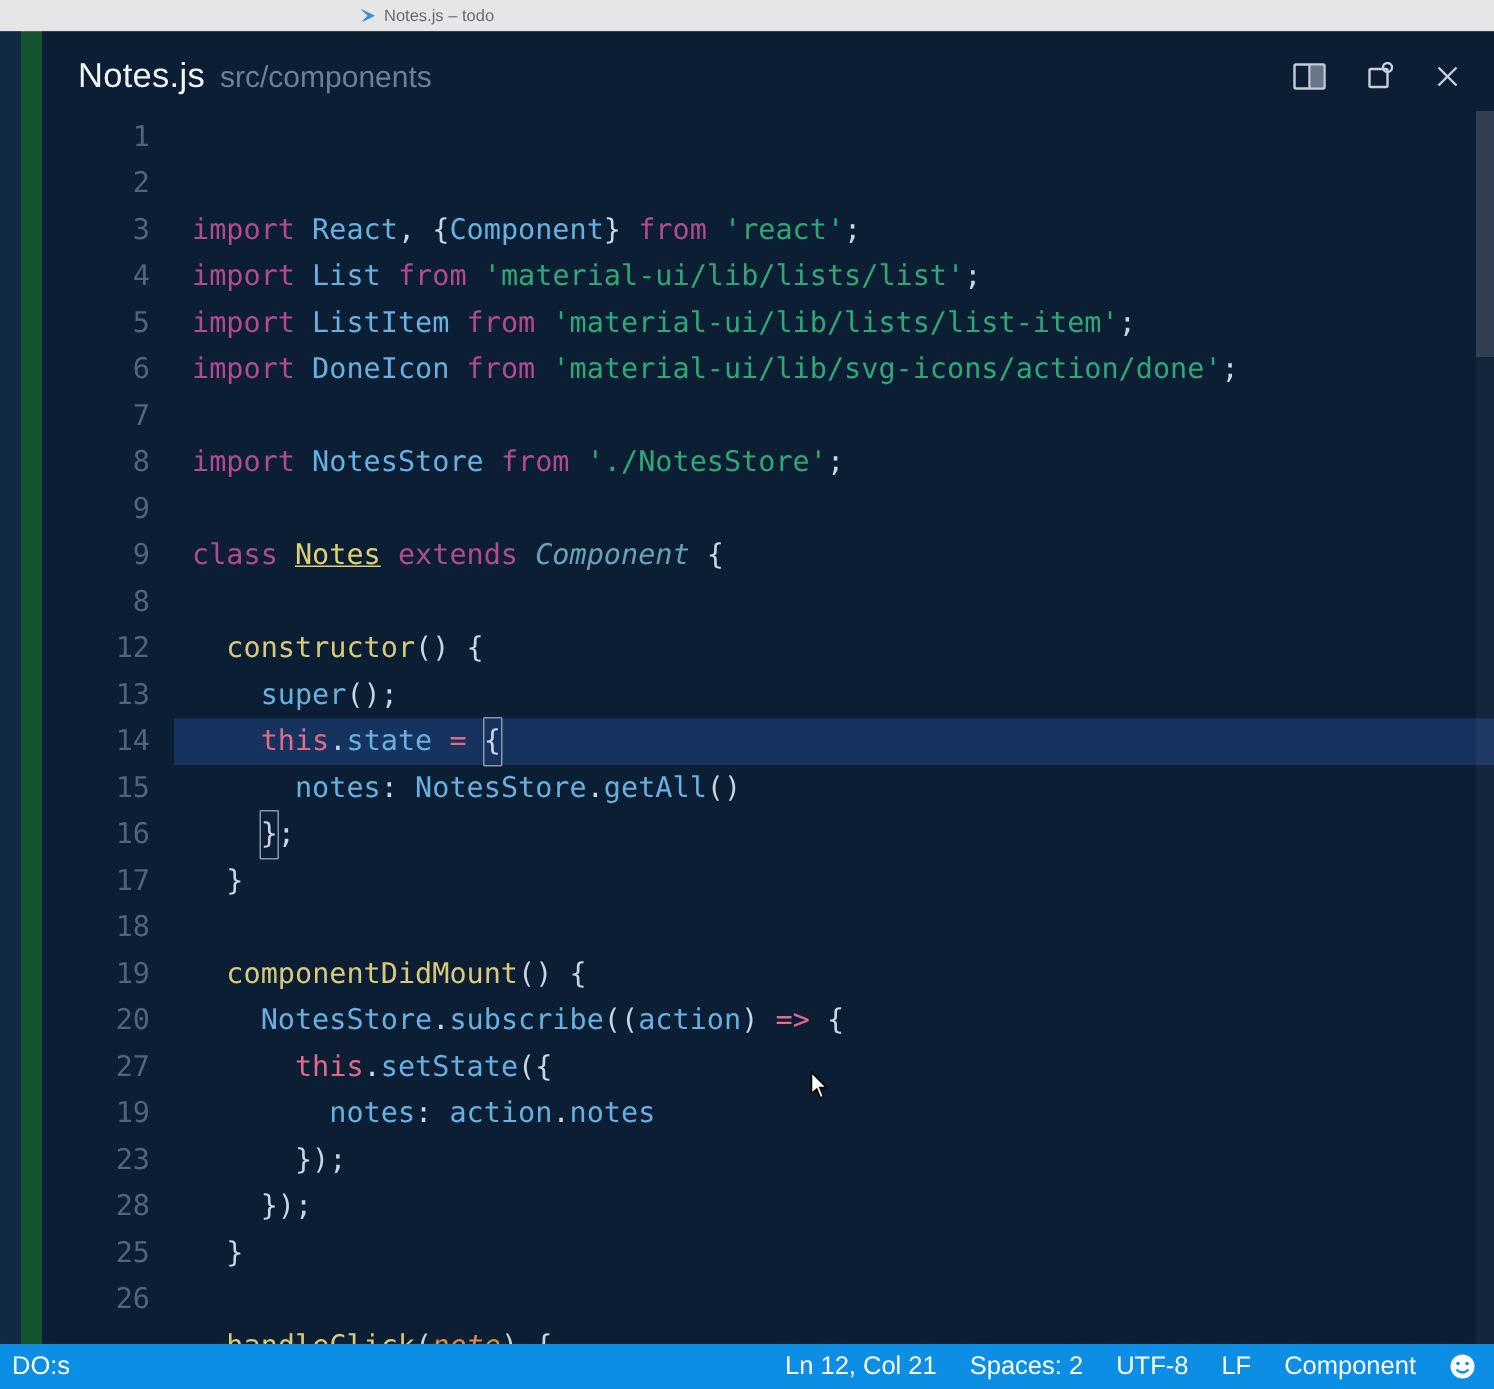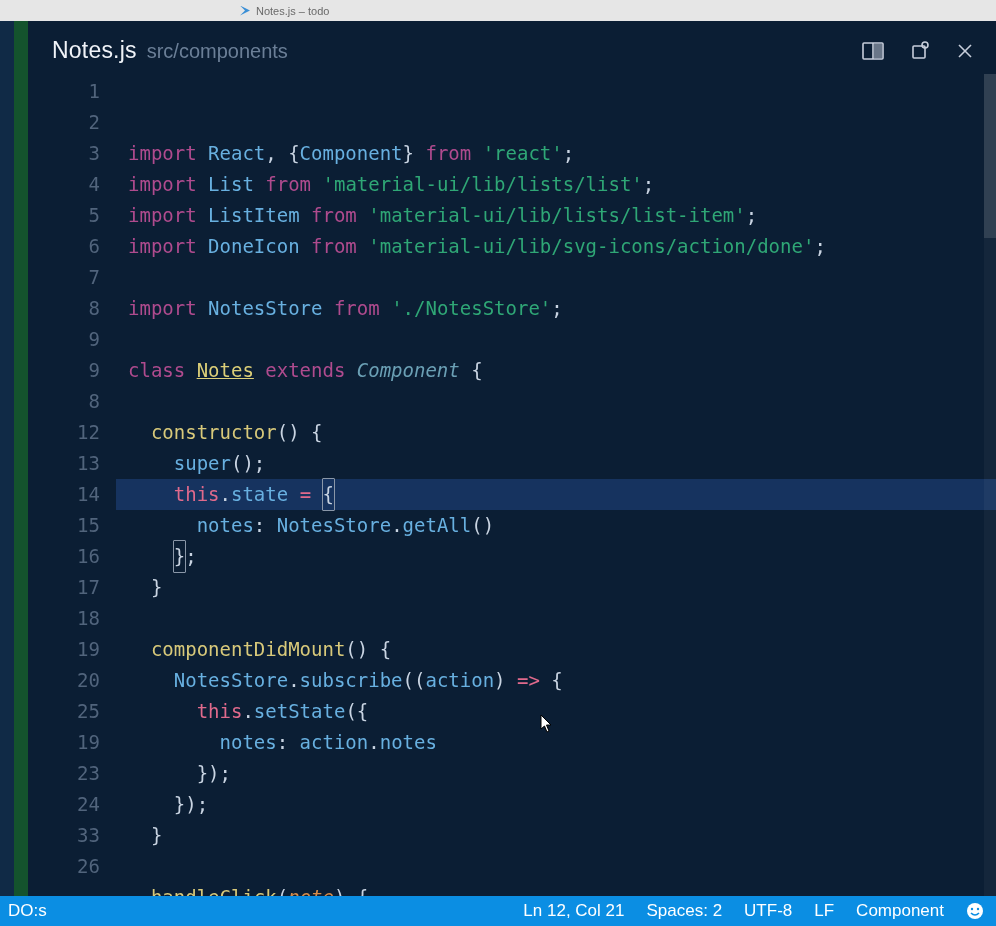--- a/index.html
+++ b/index.html
@@ -150,25 +150,25 @@
               <div class="ln">8</div>
               <div class="ln">12</div>
               <div class="ln">13</div>
               <div class="ln">14</div>
               <div class="ln">15</div>
               <div class="ln">16</div>
               <div class="ln">17</div>
               <div class="ln">18</div>
               <div class="ln">19</div>
               <div class="ln">20</div>
-              <div class="ln">25</div>
+              <div class="ln">27</div>
               <div class="ln">19</div>
               <div class="ln">23</div>
-              <div class="ln">24</div>
-              <div class="ln">33</div>
+              <div class="ln">28</div>
+              <div class="ln">25</div>
               <div class="ln">26</div>
             </div>
           <div class="code" id="code">
             <div class="line"><span class="tk-kw">import </span><span class="tk-def">React</span><span class="tk-pun">, {</span><span class="tk-def">Component</span><span class="tk-pun">} </span><span class="tk-kw">from </span><span class="tk-str">'react'</span><span class="tk-pun">;</span></div><div class="line"><span class="tk-kw">import </span><span class="tk-def">List</span><span class="tk-pun"> </span><span class="tk-kw">from </span><span class="tk-str">'material-ui/lib/lists/list'</span><span class="tk-pun">;</span></div><div class="line"><span class="tk-kw">import </span><span class="tk-def">ListItem</span><span class="tk-pun"> </span><span class="tk-kw">from </span><span class="tk-str">'material-ui/lib/lists/list-item'</span><span class="tk-pun">;</span></div><div class="line"><span class="tk-kw">import </span><span class="tk-def">DoneIcon</span><span class="tk-pun"> </span><span class="tk-kw">from </span><span class="tk-str">'material-ui/lib/svg-icons/action/done'</span><span class="tk-pun">;</span></div><div class="line"></div><div class="line"><span class="tk-kw">import </span><span class="tk-def">NotesStore</span><span class="tk-pun"> </span><span class="tk-kw">from </span><span class="tk-str">'./NotesStore'</span><span class="tk-pun">;</span></div><div class="line"></div><div class="line"><span class="tk-kw">class </span><span class="tk-cls">Notes</span><span class="tk-kw"> extends </span><span class="tk-type">Component</span><span class="tk-pun"> {</span></div><div class="line"></div><div class="line"><span class="tk-pun">  </span><span class="tk-fn">constructor</span><span class="tk-pun">() {</span></div><div class="line"><span class="tk-pun">    </span><span class="tk-call">super</span><span class="tk-pun">();</span></div><div class="line hl"><span class="tk-pun">    </span><span class="tk-this">this</span><span class="tk-pun">.</span><span class="tk-prop">state</span><span class="tk-pun"> </span><span class="tk-op">=</span><span class="tk-pun"> </span><span class="bracket-match tk-pun">{</span></div><div class="line"><span class="tk-pun">      </span><span class="tk-prop">notes</span><span class="tk-pun">: </span><span class="tk-def">NotesStore</span><span class="tk-pun">.</span><span class="tk-call">getAll</span><span class="tk-pun">()</span></div><div class="line"><span class="tk-pun">    </span><span class="bracket-match tk-pun">}</span><span class="tk-pun">;</span></div><div class="line"><span class="tk-pun">  }</span></div><div class="line"></div><div class="line"><span class="tk-pun">  </span><span class="tk-fn">componentDidMount</span><span class="tk-pun">() {</span></div><div class="line"><span class="tk-pun">    </span><span class="tk-def">NotesStore</span><span class="tk-pun">.</span><span class="tk-call">subscribe</span><span class="tk-pun">((</span><span class="tk-def">action</span><span class="tk-pun">) </span><span class="tk-op">=&gt;</span><span class="tk-pun"> {</span></div><div class="line"><span class="tk-pun">      </span><span class="tk-this">this</span><span class="tk-pun">.</span><span class="tk-call">setState</span><span class="tk-pun">({</span></div><div class="line"><span class="tk-pun">        </span><span class="tk-prop">notes</span><span class="tk-pun">: </span><span class="tk-def">action</span><span class="tk-pun">.</span><span class="tk-prop">notes</span></div><div class="line"><span class="tk-pun">      });</span></div><div class="line"><span class="tk-pun">    });</span></div><div class="line"><span class="tk-pun">  }</span></div><div class="line"></div><div class="line"><span class="tk-pun">  </span><span class="tk-fn">handleClick</span><span class="tk-pun">(</span><span class="tk-arg">note</span><span class="tk-pun">) {</span></div><div class="scroll-track"></div>
           </div>
         </div>
 
       </div>
     </div>
   </div>

